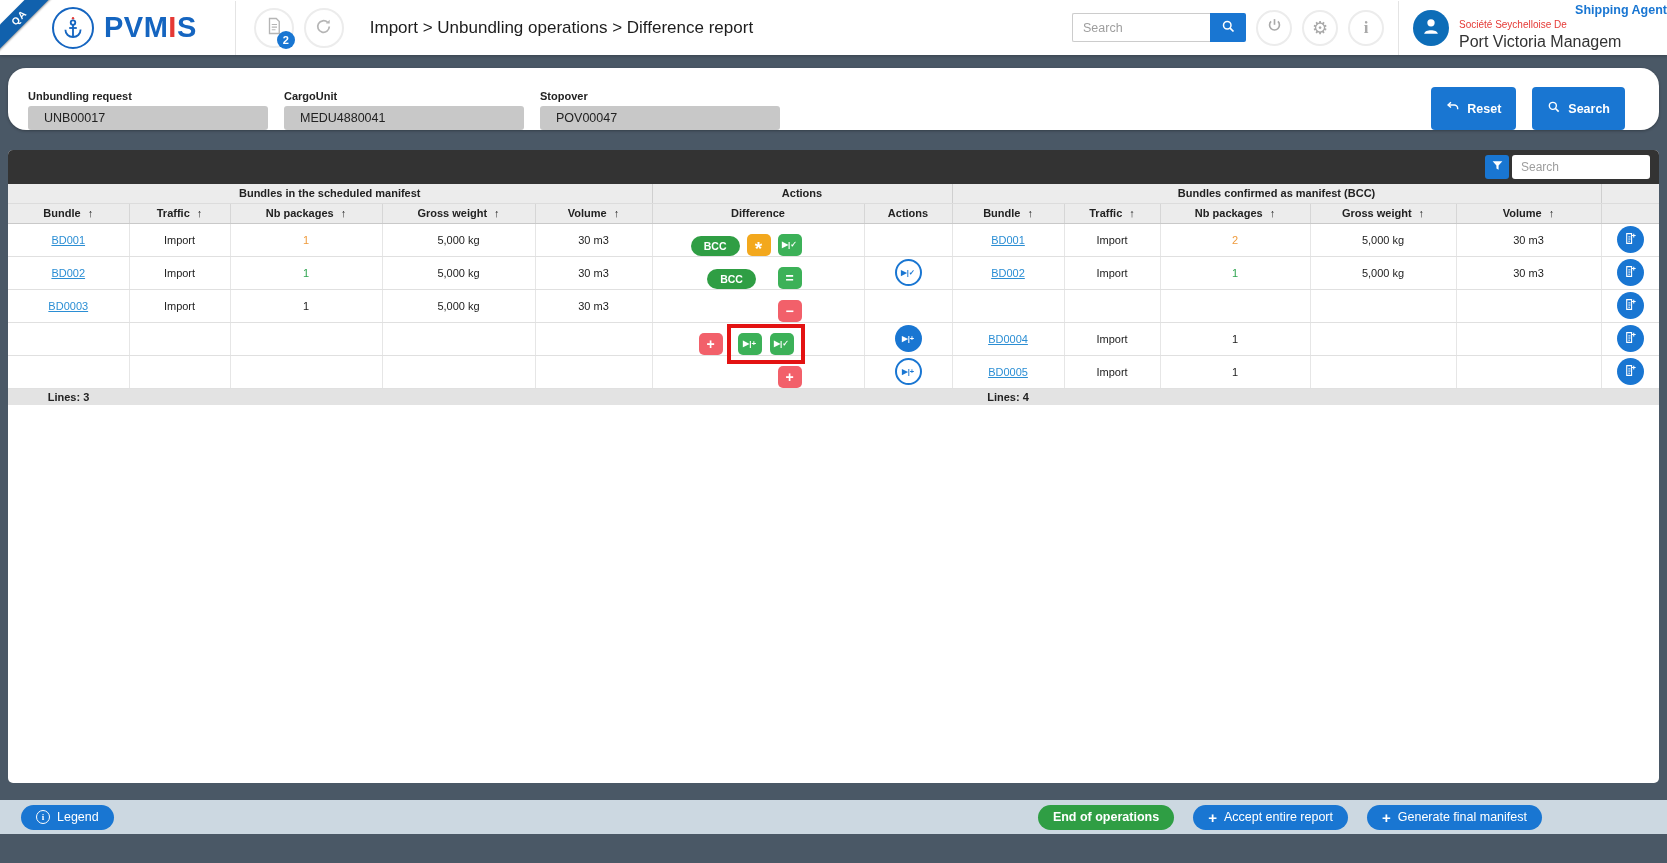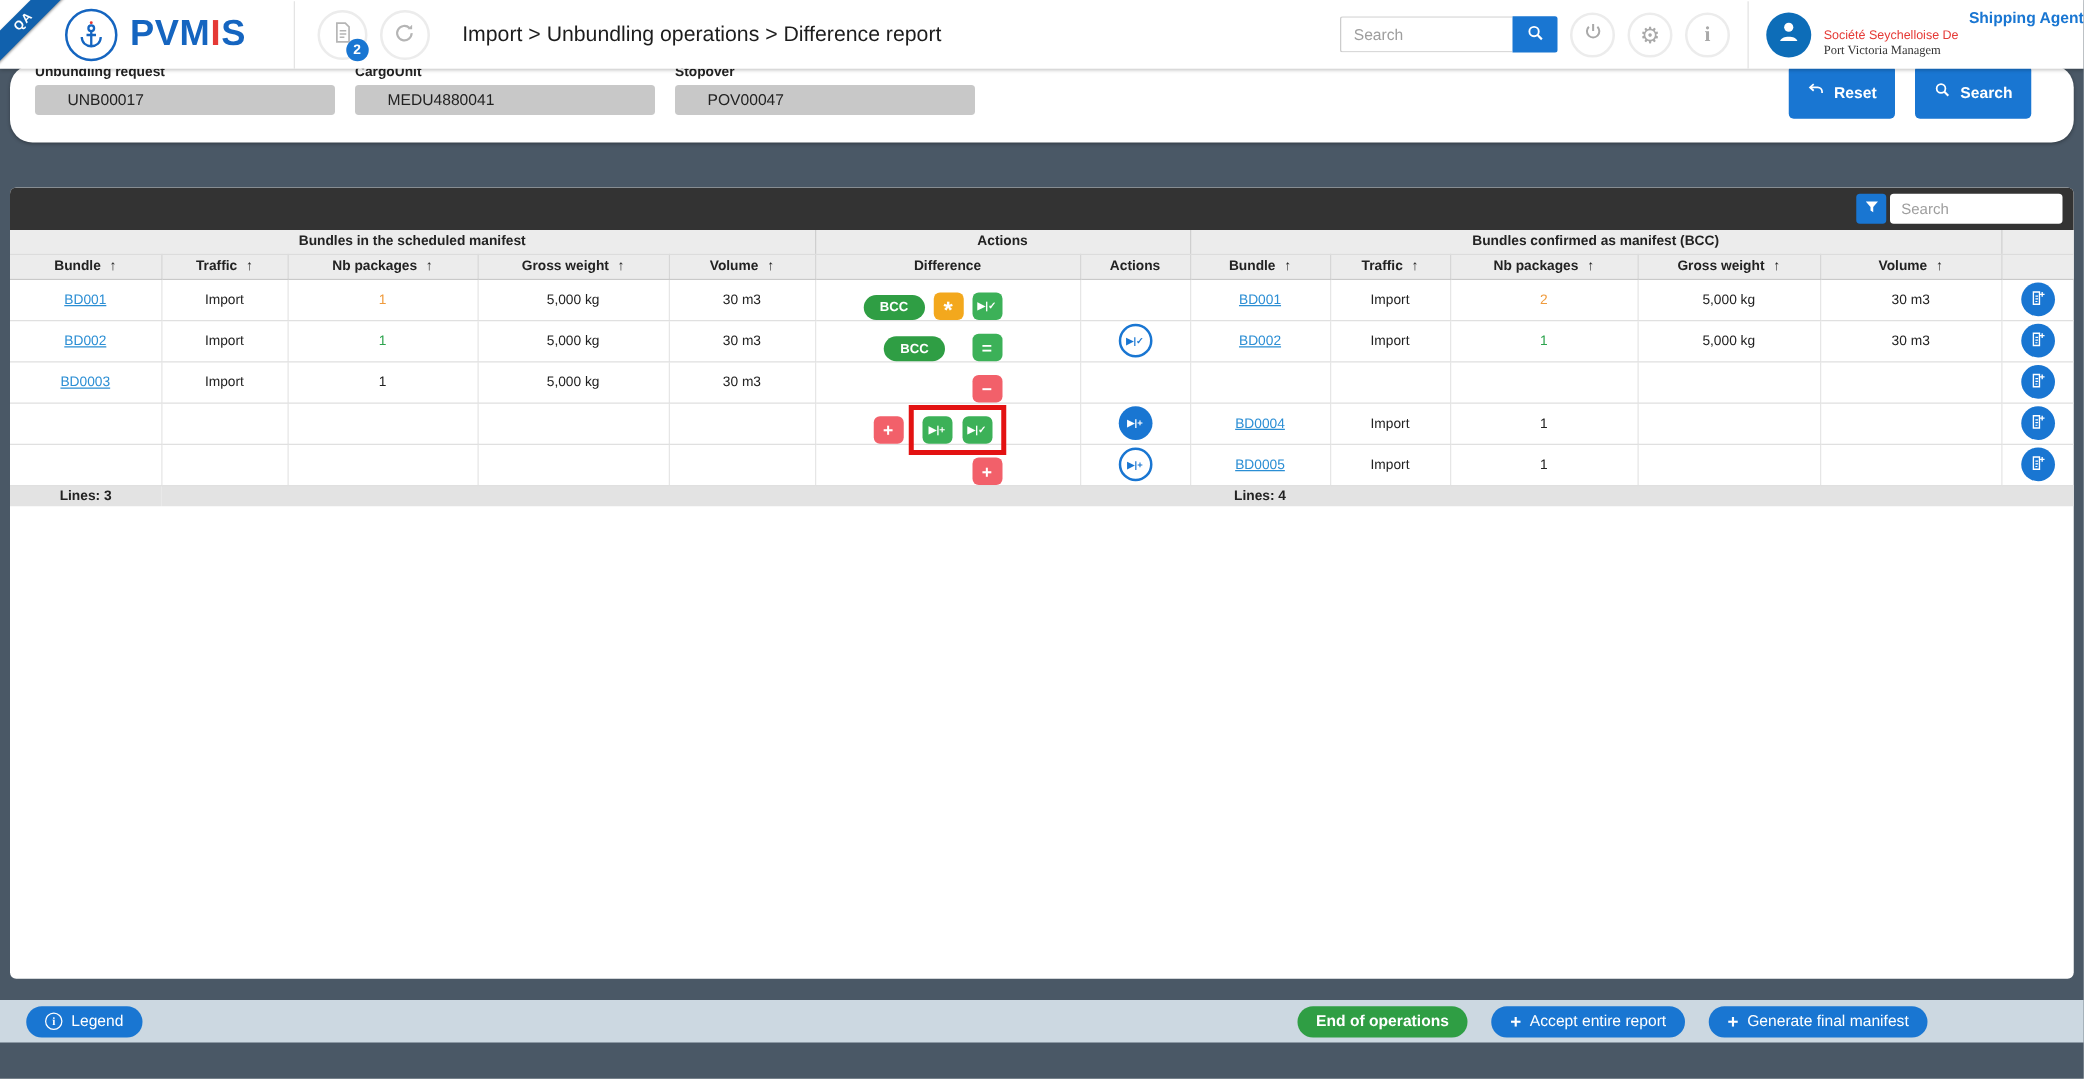--- a/index.html
+++ b/index.html
@@ -49,32 +49,32 @@
     margin-left:10px; cursor:pointer; display:flex; align-items:center; justify-content:center;
     color:#a9a9a9; font-size:18px; }
   .circ-btn .info-i { font-family:"Liberation Serif", serif; font-weight:bold; font-size:17px; color:#a9a9a9;}
   .vdiv2 { width:1px; height:54px; background:#e4e4e4; margin:0 14px; }
   .avatar { width:36px; height:36px; border-radius:50%; background:#0d6db8; cursor:pointer;
     display:flex; align-items:center; justify-content:center; flex:0 0 auto; }
   .user-text { margin-left:10px; width:208px; overflow:hidden; line-height:1.25; }
   .user-text div { white-space:nowrap; }
   .u-role { color:#1976d2; font-weight:bold; font-size:12.5px;text-align:right; }
   .u-company { color:#e53935; font-size:10px; }
-  .u-org { color:#333; font-size:10px;font-family:Liberation Serif, serif; }
+  .u-org { color:#333; font-size:16px; }
 
   
   .filter-panel {
-    position:absolute; top:52px; left:8px; width:1651px; height:62px;
-    background:#fff; border-radius:18px; display:flex; align-items:flex-start;
+    position:absolute; top:68px; left:8px; width:1651px; height:62px;
+    background:#fff; border-radius:18px; display:flex; align-items:flex-end;
     padding:0 20px; z-index:10; box-shadow:0 1px 3px rgba(0,0,0,.3);
   }
   .ffield { margin-right:16px; }
   .ffield label { display:block; font-size:11px; font-weight:bold; color:#222; margin-bottom:4px; }
   .ffield input { width:240px; height:24px; background:#c8c8c8; border:none; border-radius:3px;
-    padding:0 26px; font-size:12.5px; color:#222; }
+    padding:0 16px; font-size:12.5px; color:#222; }
   .fbtns { margin-left:auto; display:flex; gap:16px; margin-right:14px; }
   .blue-btn { background:#1976d2; color:#fff; border:none; border-radius:4px; height:43px;
     padding:0 15px; font-size:12.5px; font-weight:bold; cursor:pointer;
     display:flex; align-items:center; gap:7px; }
 
   
   .table-panel {
     position:absolute; top:150px; left:8px; width:1651px; height:633px;
     background:#fff; border-radius:5px; overflow:hidden; z-index:10;
   }

